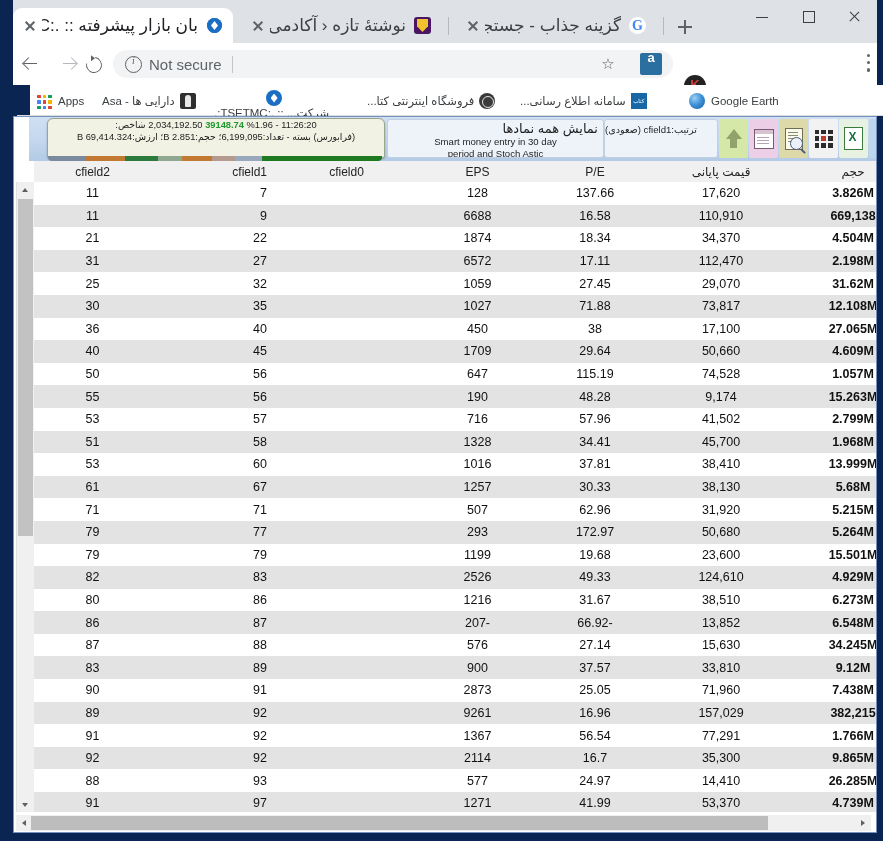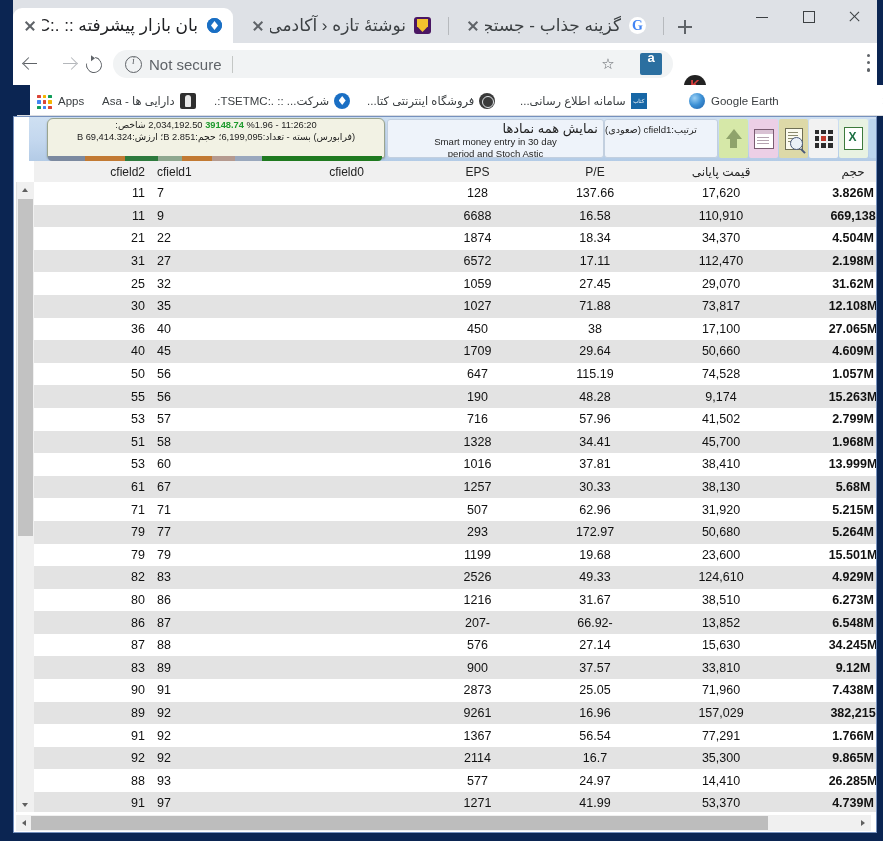--- a/index.html
+++ b/index.html
@@ -374,22 +374,22 @@
   table.grid td{
     height:22.6px;font-size:12.5px;color:#111;padding:0 6px;white-space:nowrap;
   }
   table.grid tr.odd td{background:#ffffff;}
   table.grid tr.even td{background:#e3e3e3;}
   .c-vol{width:120px;text-align:center;font-weight:bold;}
   .c-close{width:120px;text-align:center;}
   .c-pe{width:108px;text-align:center;}
   .c-eps{width:103px;text-align:center;}
   .c-f0{width:135px;text-align:center;}
-  .c-f1{width:110px;text-align:left;}
-  .c-f2{width:105px;text-align:right;}
+  .c-f1{width:110px;text-align:right;}
+  .c-f2{width:105px;text-align:center;}
 
   .clip{position:absolute;left:0;top:21px;width:864px;height:630px;overflow:hidden;}
   .rows{position:absolute;left:0;top:0;width:864px;}
 
   .page-border{
     position:absolute;left:13px;top:116px;width:864px;height:717px;
     border:1px solid #7691bd;box-sizing:border-box;pointer-events:none;
   }
 </style>
 </head>
@@ -488,21 +488,21 @@
           <i style="left:11px;top:13px;background:#db4437;"></i>
       </span>
       <span class="bm-lbl">Apps</span>
     </div>
 
     <div class="bm" style="left:85px;">
       <span class="bm-ico bm-asa"></span>
       <span class="bm-lbl">دارایی ها - Asa</span>
     </div>
 
-    <div class="bm" style="left:197px;">
+    <div class="bm" style="left:197px;flex-direction:column;">
       <span class="bm-ico bm-tsetmc"></span>
       <span class="bm-lbl">شرکت... :: .:TSETMC:.</span>
     </div>
 
     <div class="bm" style="left:350px;">
       <span class="bm-ico bm-globe"></span>
       <span class="bm-lbl">فروشگاه اینترنتی کتا...</span>
     </div>
 
     <div class="bm" style="left:503px;">

